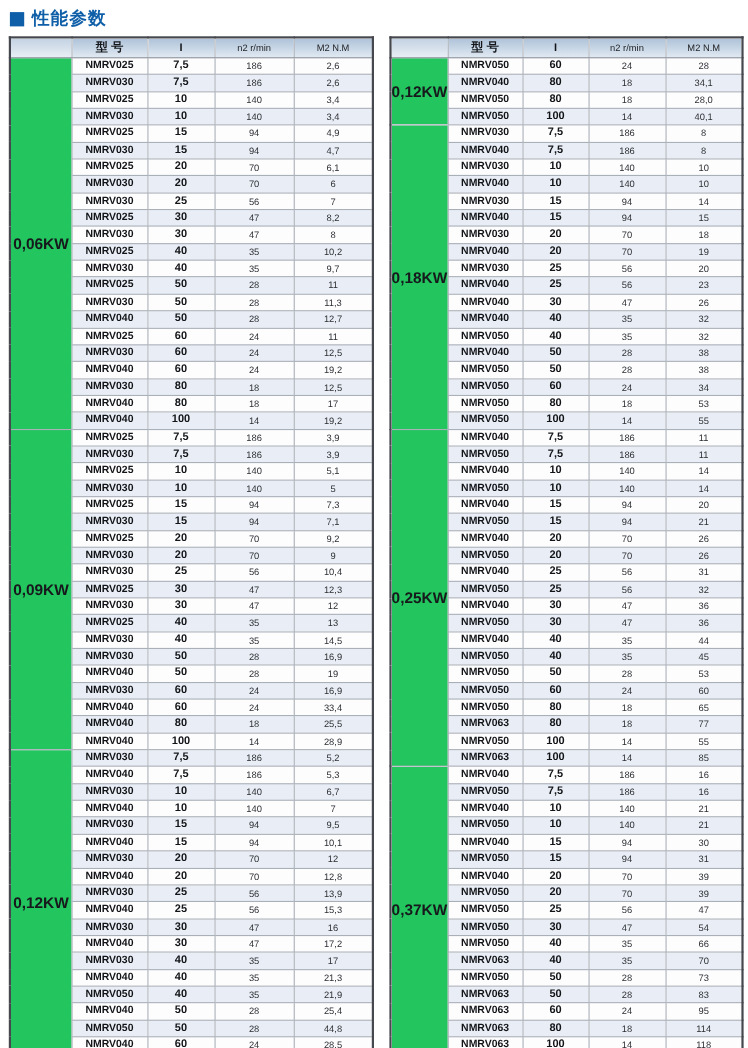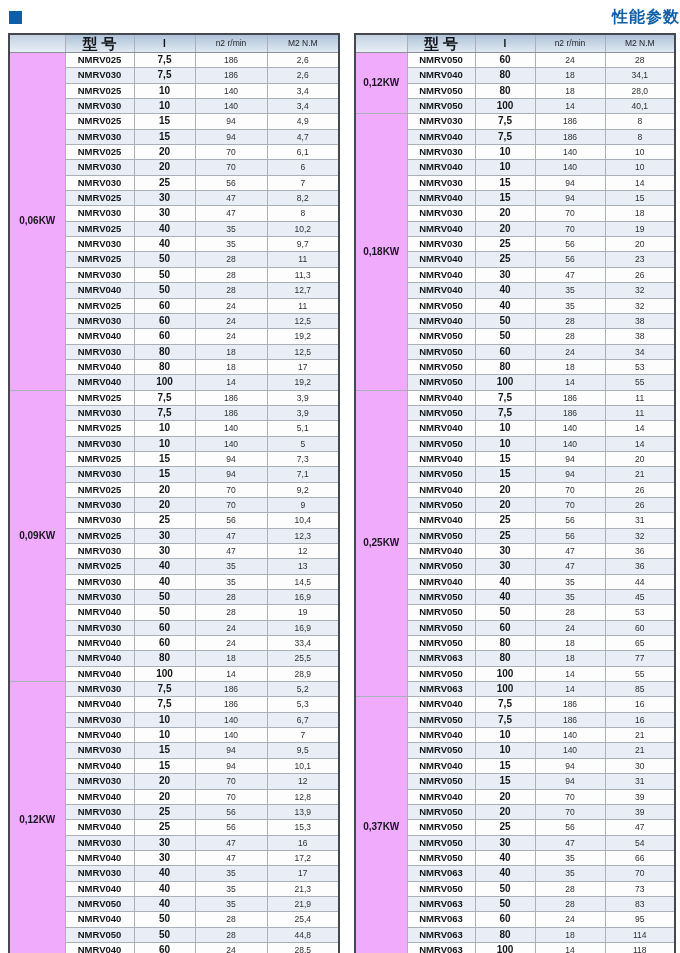--- a/index.html
+++ b/index.html
@@ -3,21 +3,21 @@
 <meta charset="utf-8">
 <style>
   * { box-sizing: border-box; }
   html, body { margin: 0; padding: 0; }
   body {
     width: 680px; height: 953px; background: #ffffff;
     font-family: "Liberation Sans", sans-serif; overflow: hidden;
   }
   .title-bar {
     display: flex; align-items: center; gap: 7px;
-    padding: 7px 0 0 9px; height: 27px; justify-content: space-between;
+    padding: 7px 0 0 9px; height: 27px;
   }
   .title-square { width: 13px; height: 13px; background: #0f5fa8; }
   .title-text {
     color: #0f5fa8; font-weight: bold; font-size: 16px;
     letter-spacing: 1px; font-family: "DejaVu Sans", sans-serif;
   }
   .tables-wrap {
     display: flex; gap: 14px; padding: 6px 8px 0 8px; align-items: flex-start;
   }
   table {
@@ -29,25 +29,25 @@
   th, td {
     border: 1px solid #aab0b8; text-align: center; vertical-align: middle;
     padding: 0; height: 14.35px; line-height: 14.35px;
     white-space: nowrap; overflow: hidden; color: #1d1f22;
   }
   thead th {
     background: linear-gradient(#aec2d8, #e0e9f2);
     height: 17px; line-height: 17px; border-bottom: 1px solid #8a9099;
   }
   th.h-group { background: linear-gradient(#c3d2e2, #e8eef5); }
-  th.h-model { font-size: 15px; font-weight: bold; color: #14161a; }
+  th.h-model { font-size: 11px; font-weight: bold; color: #14161a; }
   th.h-ratio { font-size: 10px; font-weight: bold; color: #14161a; }
   th.h-speed, th.h-torque { font-size: 8.5px; font-weight: normal; color: #24262a; }
   td.group-cell {
-    background: #f0abfc; font-size: 10px; font-weight: bold; color: #16181c;
+    background: #22c55e; font-size: 14px; font-weight: bold; color: #16181c;
   }
   td.c0 { font-size: 9.5px; font-weight: bold; color: #121417; }
   td.c1 { font-size: 10px;  font-weight: bold; color: #121417; }
   td.c2, td.c3 { font-size: 8.5px; color: #2c2e32; }
   tbody tr:nth-child(even) td:not(.group-cell) { background: #e9eef6; }
   tbody tr:nth-child(odd)  td:not(.group-cell) { background: #fdfdfe; }
   tbody tr.group-start td { border-top: 1px solid #7d828a; }
 </style>
 </head>
 <body>

